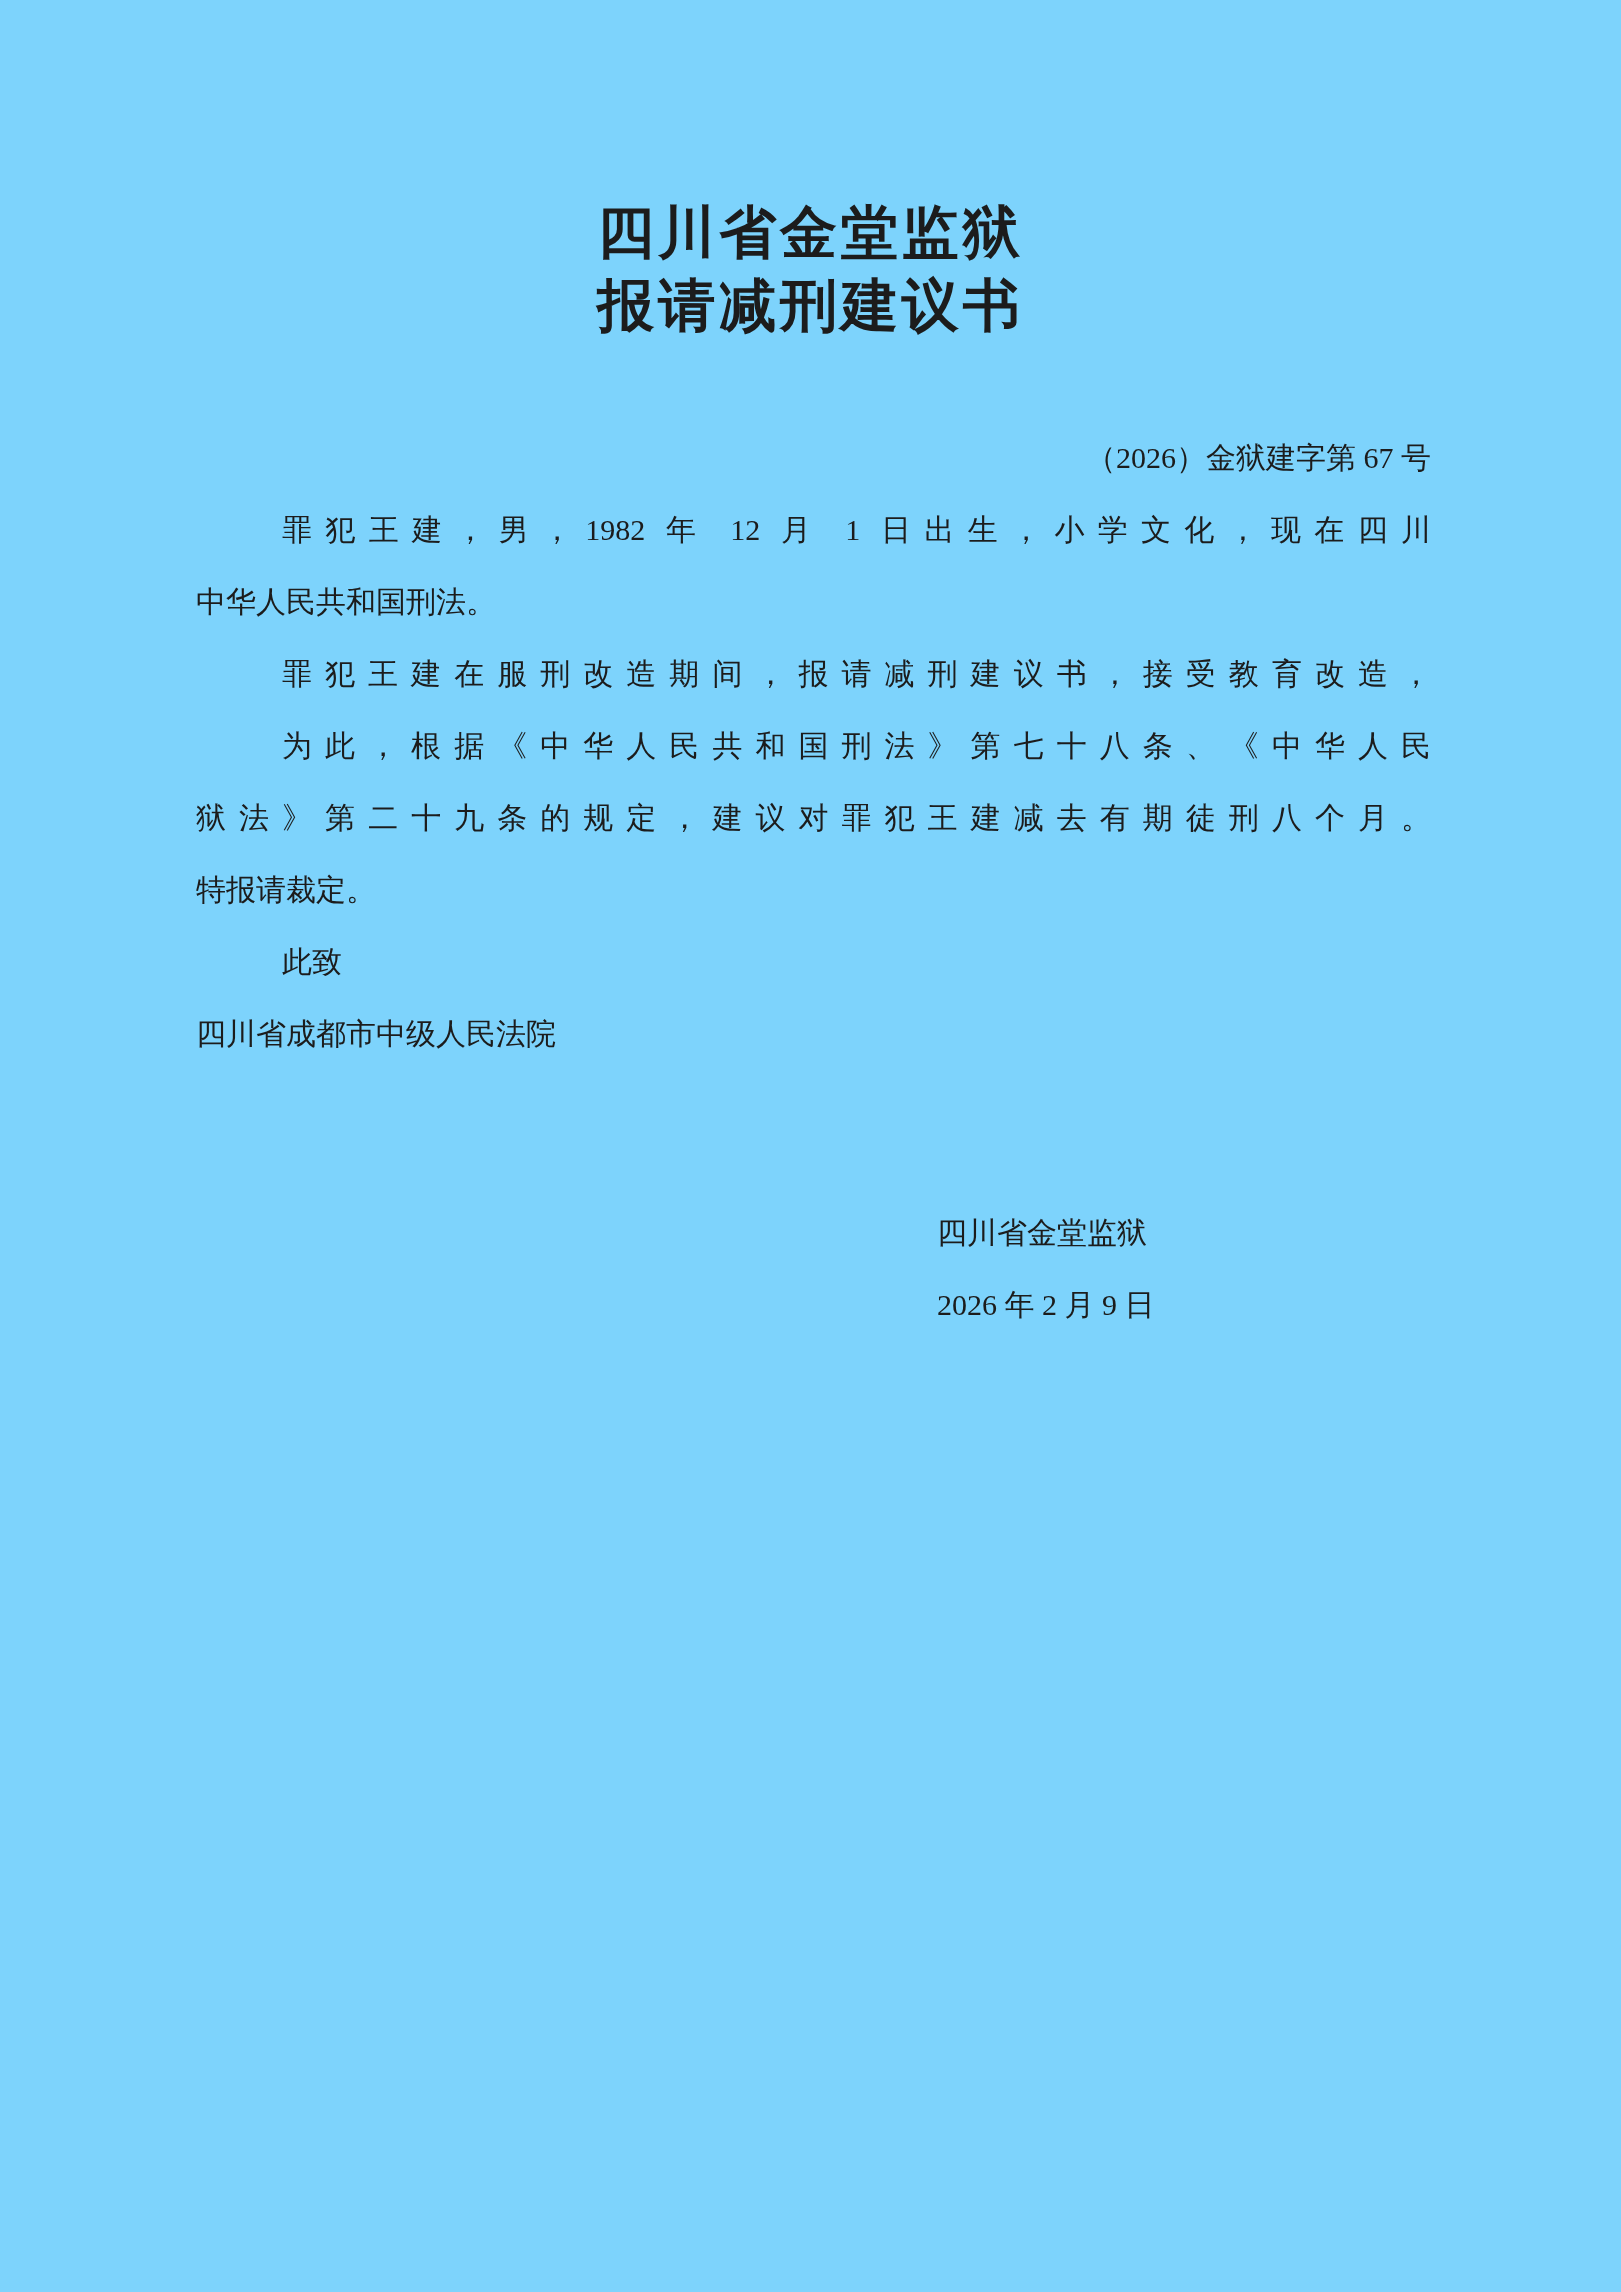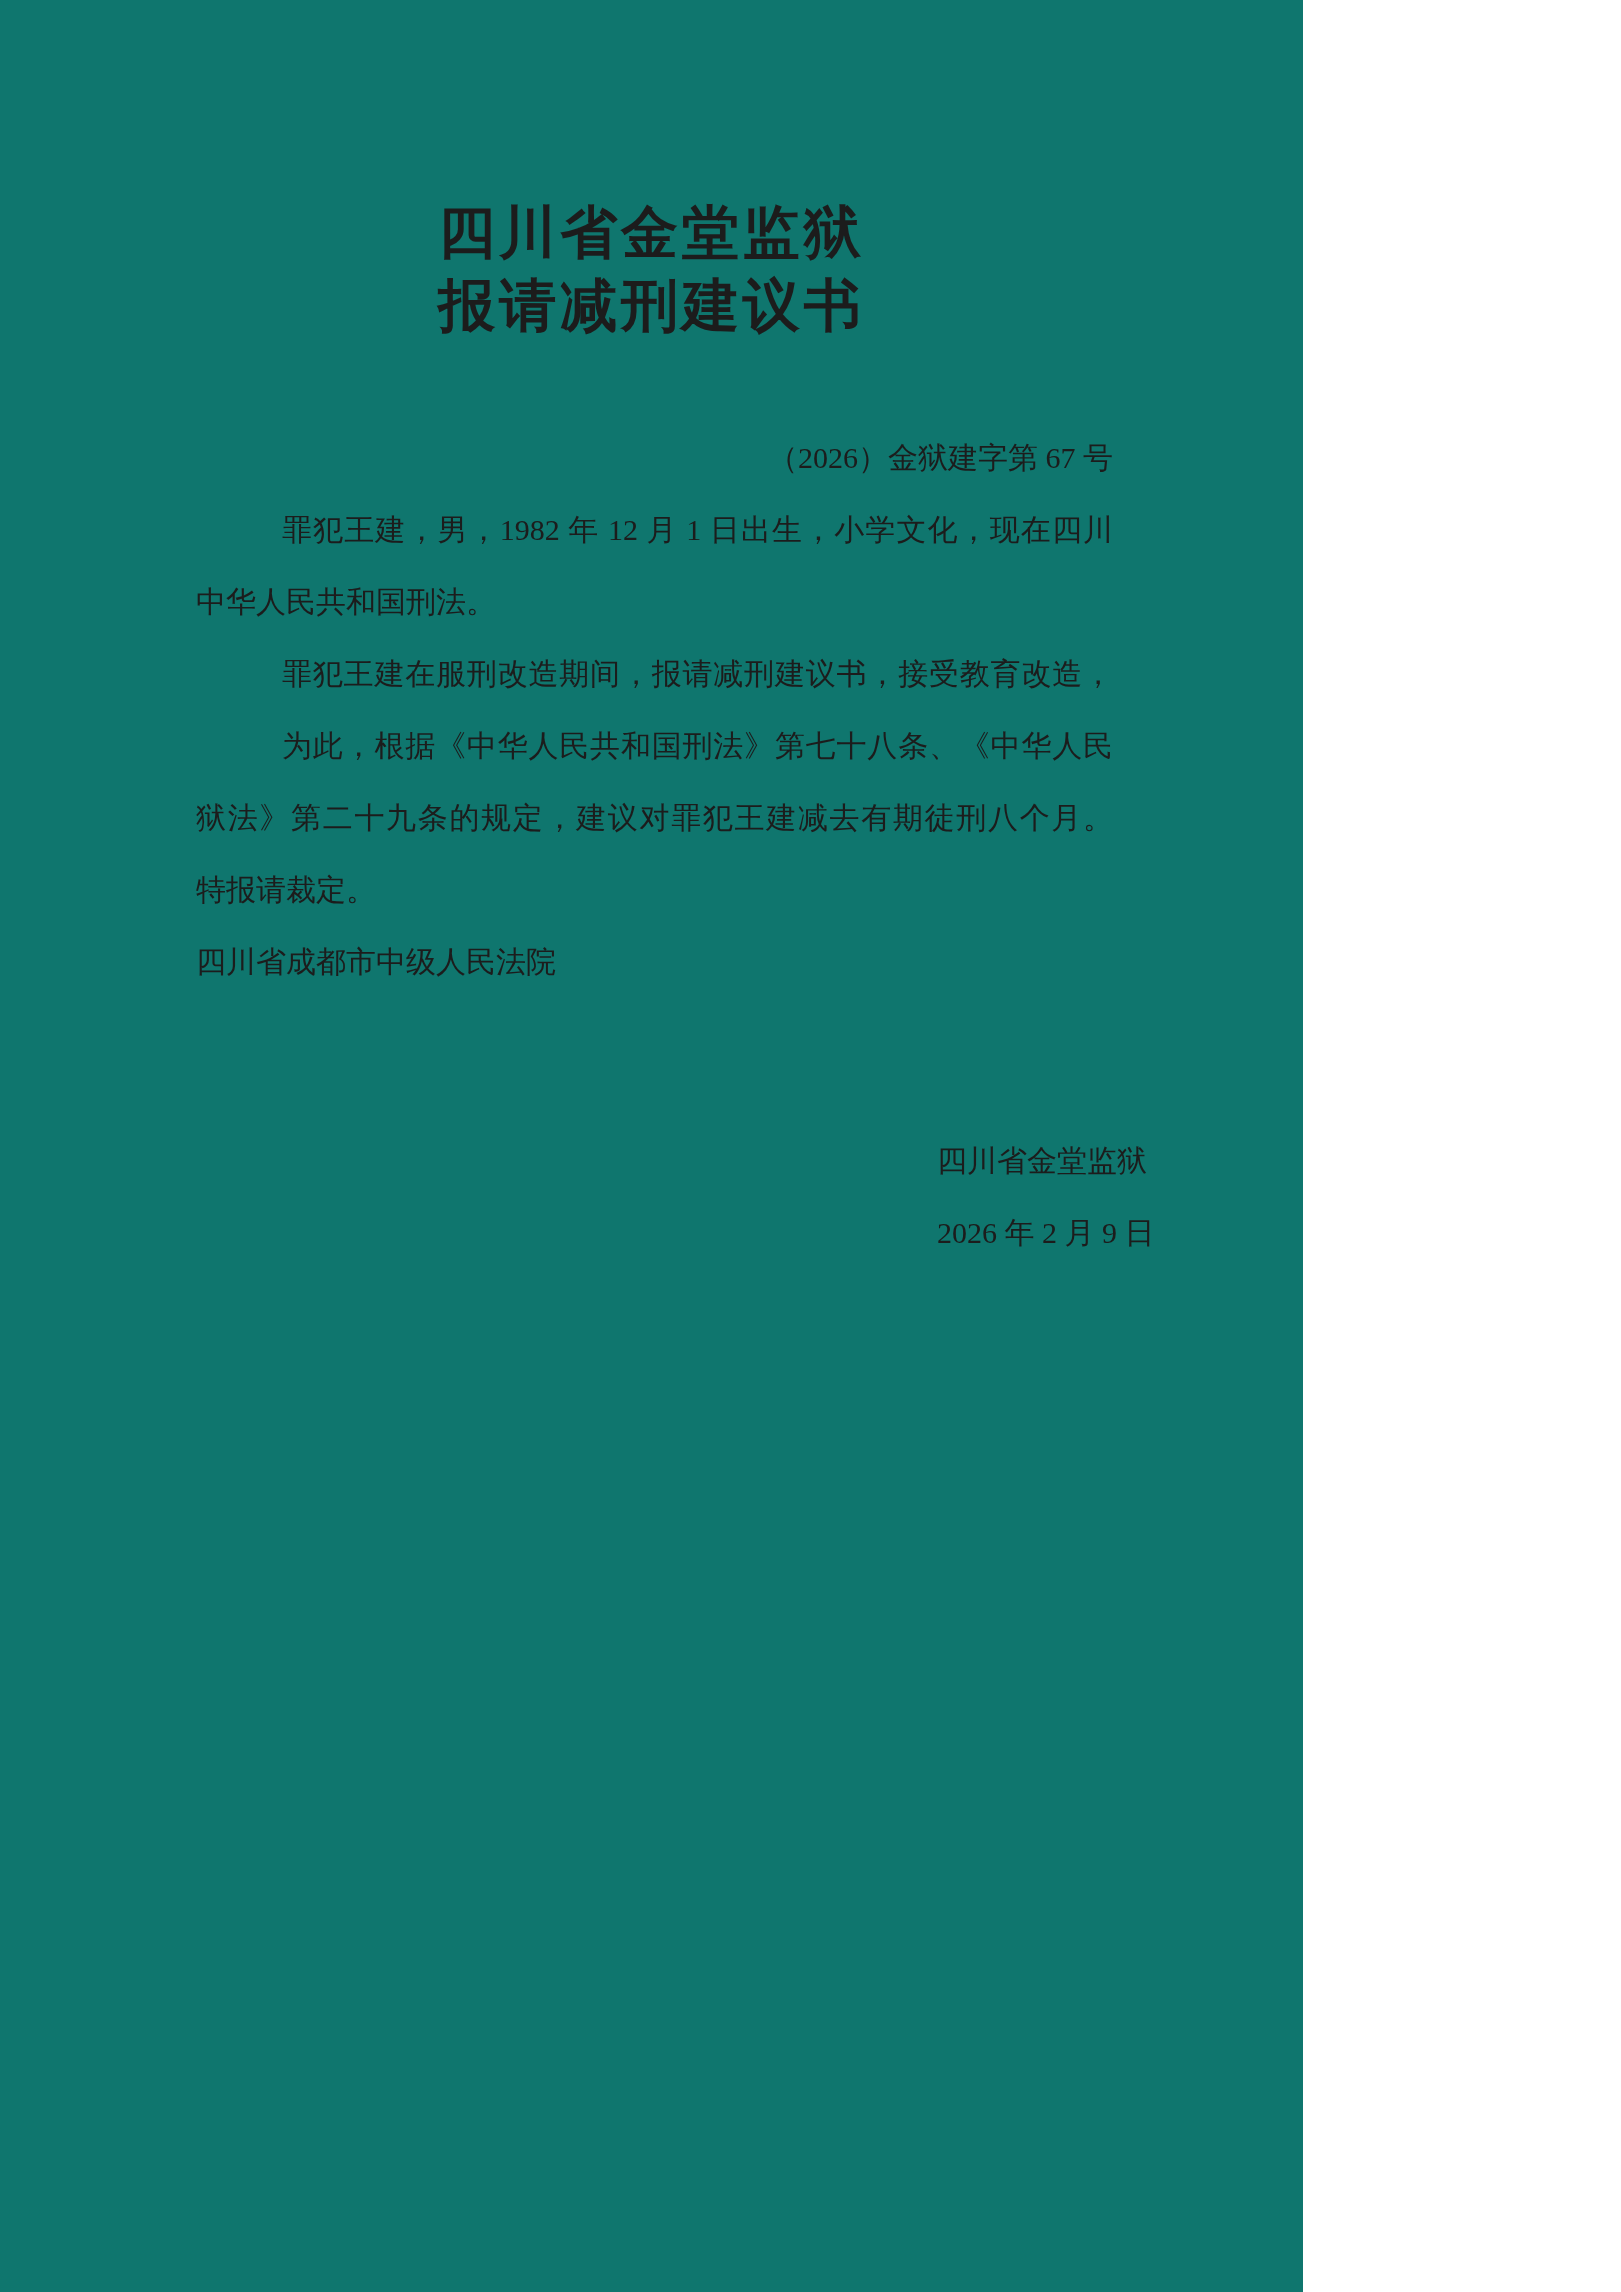--- a/index.html
+++ b/index.html
@@ -2,23 +2,23 @@
 <html><head>
 <meta charset="utf-8">
 <style>
   html, body {
     margin: 0;
     padding: 0;
     background: #ffffff;
   }
   .page {
     position: relative;
-    width: 1303px;
+    width: 1621px;
     height: 2293px;
-    background: #0f766e;
+    background: #7dd3fc;
     color: #1c1c1c;
     overflow: hidden;
   }
   .title-block {
     padding-top: 196px;
     text-align: center;
     font-family: "Liberation Sans", "DejaVu Sans", sans-serif;
     font-weight: 700;
     font-size: 57px;
     line-height: 73px;
@@ -63,20 +63,21 @@
   <div class="content">
 
     <div class="doc-number">（2026）金狱建字第 67 号</div>
 
     <div class="line indent j">罪犯王建，男，1982 年 12 月 1 日出生，小学文化，现在四川</div>
     <div class="line">中华人民共和国刑法。</div>
     <div class="line indent j">罪犯王建在服刑改造期间，报请减刑建议书，接受教育改造，</div>
     <div class="line indent j">为此，根据《中华人民共和国刑法》第七十八条、《中华人民</div>
     <div class="line j">狱法》第二十九条的规定，建议对罪犯王建减去有期徒刑八个月。</div>
     <div class="line">特报请裁定。</div>
+    <div class="line indent">此致</div>
     <div class="line">四川省成都市中级人民法院</div>
 
     <div class="signature-block">
       <div class="line">四川省金堂监狱</div>
       <div class="line">2026 年 2 月 9 日</div>
     </div>
 
   </div>
 
 </div>

